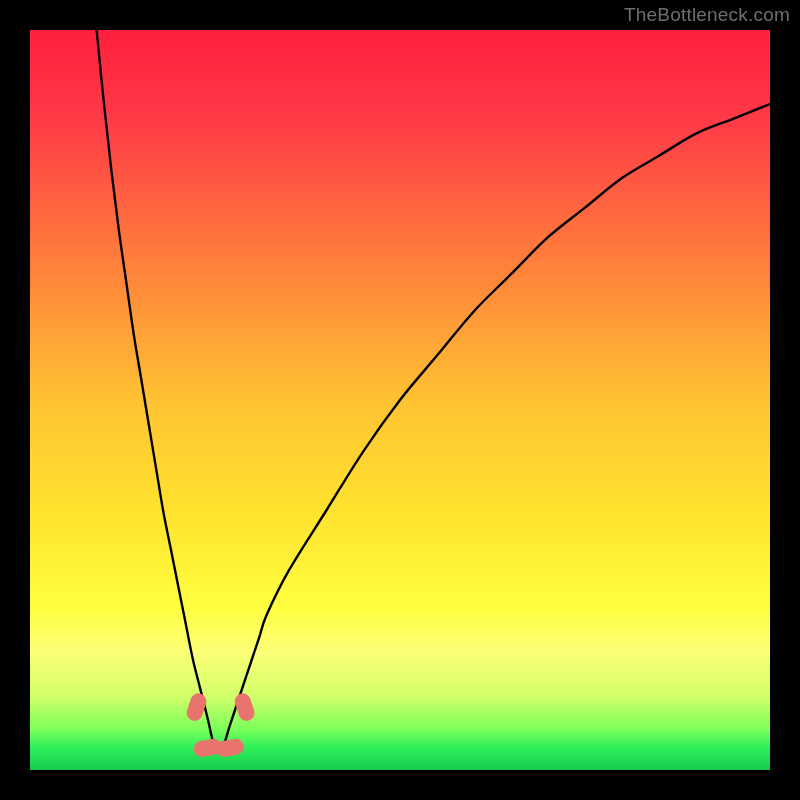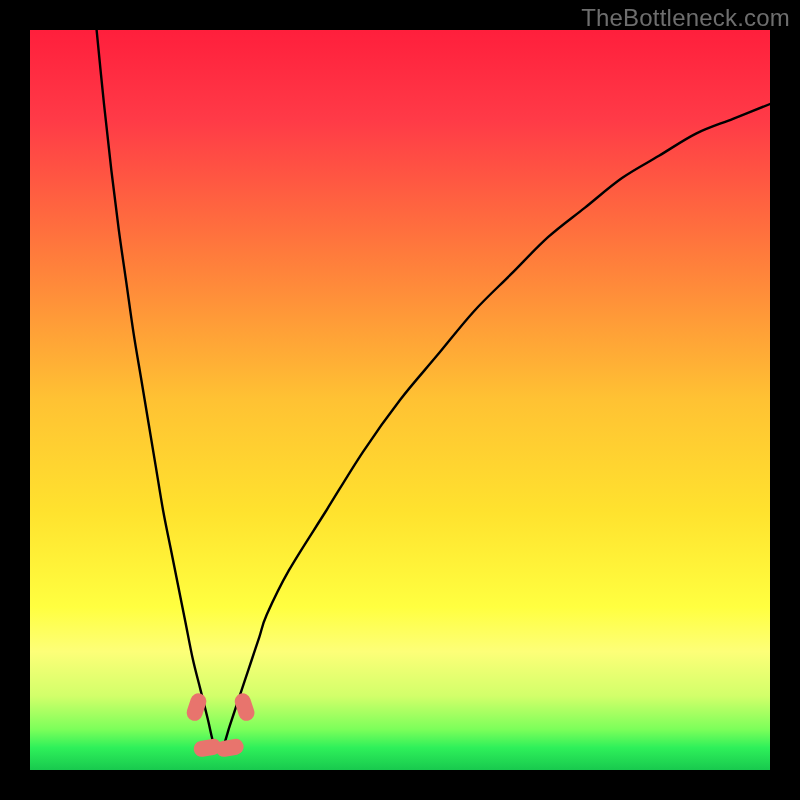--- a/index.html
+++ b/index.html
@@ -25,21 +25,21 @@
     top: 30px;
     width: 740px;
     height: 740px;
     overflow: hidden;
   }
   .attribution {
     position: absolute;
     top: 4px;
     right: 10px;
     color: #6e6e6e;
-    font-size: 24px;
+    font-size: 19px;
     font-weight: 500;
     letter-spacing: 0.2px;
     font-family: Arial, Helvetica, sans-serif;
   }
 </style>
 </head>
 <body>
 
 <div class="frame">
   <div class="attribution">TheBottleneck.com</div>

